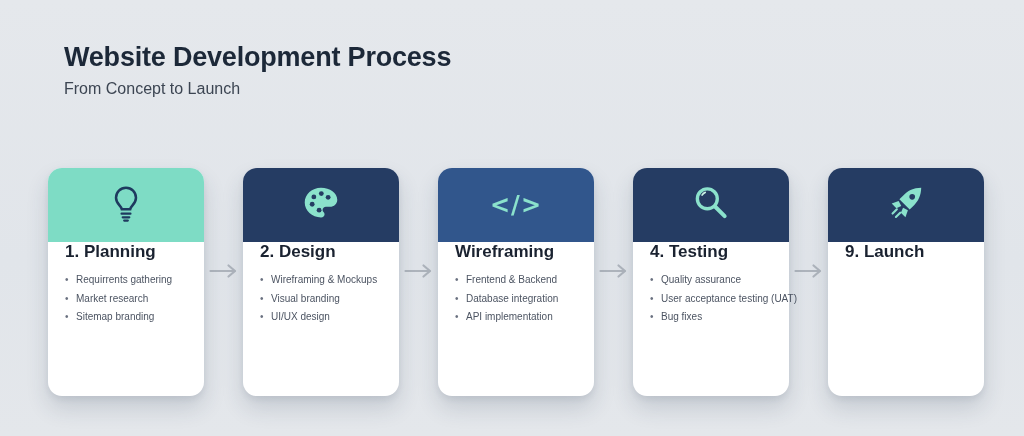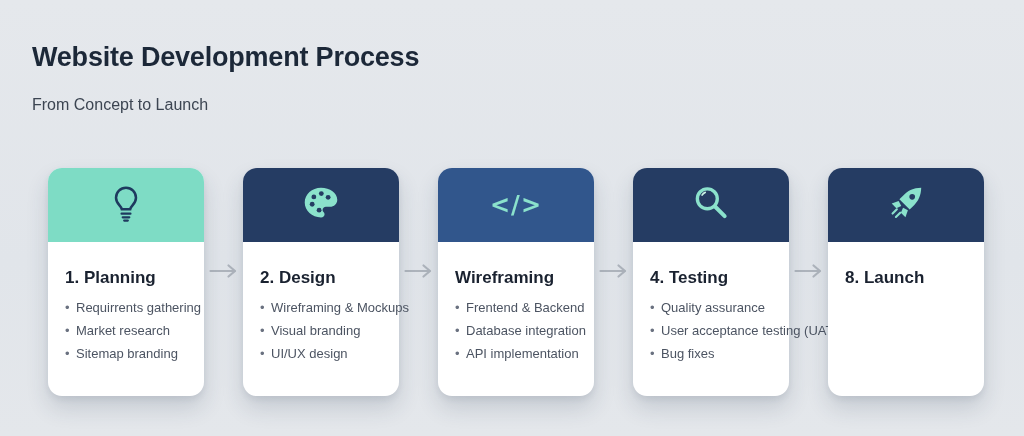--- a/index.html
+++ b/index.html
@@ -5,48 +5,48 @@
   * { margin: 0; padding: 0; box-sizing: border-box; }
   html, body {
     width: 1024px; height: 436px;
     font-family: "Liberation Sans", sans-serif;
     overflow: hidden;
   }
   body {
     background: linear-gradient(180deg, #E5E8EC 0%, #E1E5EA 60%, #E4E7EB 100%);
     position: relative;
   }
-  .heading { position: absolute; left: 32px; top: 42px; }
+  .heading { position: absolute; left: 64px; top: 42px; }
   .page-title {
     font-size: 27px; font-weight: bold; color: #1C2838; letter-spacing: -0.2px;
   }
   .page-subtitle {
-    font-size: 16px; color: #3C4552; margin-top: 23px;
+    font-size: 16px; color: #3C4552; margin-top: 7px;
   }
   .process-row {
     position: absolute; left: 48px; top: 168px;
     display: flex; align-items: flex-start;
   }
   .card {
     width: 156px; height: 228px;
     background: #FFFFFF; border-radius: 14px;
     box-shadow: 0 12px 22px rgba(40, 55, 80, 0.16), 0 3px 6px rgba(40,55,80,0.08);
     position: relative;
   }
   .card-header {
     height: 74px; border-radius: 14px 14px 0 0;
     display: flex; align-items: center; justify-content: center;
   }
-  .card-body { padding: 26px 16px 0 17px; }
+  .card-body { padding: 0 16px 0 17px; }
   .card-title {
     font-size: 17px; font-weight: bold; color: #1A2230; margin-bottom: 11px;
   }
   .bullet-list { list-style: none; }
   .bullet-list li {
-    font-size: 13px; color: #4C5462; line-height: 1.45;
+    font-size: 10px; color: #4C5462; line-height: 1.45;
     margin-bottom: 4px; padding-left: 11px; position: relative;
     white-space: nowrap;
   }
   .bullet-list li::before {
     content: "•"; position: absolute; left: 0; top: 0; color: #6A7180;
   }
   .arrow-gap {
     width: 39px; height: 228px;
     display: flex; justify-content: center; align-items: flex-start;
     padding-top: 95px; flex-shrink: 0;
@@ -184,17 +184,17 @@
         <svg width="42" height="42" viewBox="0 0 40 40">
           <path d="M34.5 5.5c-7.5.2-12.6 2.8-16.6 6.8l-4.2 4.2 9.8 9.8 4.2-4.2c4-4 6.6-9.1 6.8-16.6z" fill="#8BE2CC"></path>
           <circle cx="25.9" cy="14.1" r="2.7" fill="#253C63"></circle>
           <path d="M13 18.2l-6.6 2.3 4.4 4.4 4.7-2.1z" fill="#8BE2CC"></path>
           <path d="M21.8 27l-2.3 6.6-4.4-4.4 2.1-4.7z" fill="#8BE2CC"></path>
           <path d="M11.3 26L7.2 30.1M14.5 29.2l-4.1 4.1" stroke="#8BE2CC" stroke-width="2" stroke-linecap="round" fill="none"></path>
         </svg>
       </span>
     </div>
     <div class="card-body">
-      <div class="card-title">8. Launch</div>
+      <div class="card-title">9. Launch</div>
     </div>
   </div>
 
 </div>
 
 </body></html>

